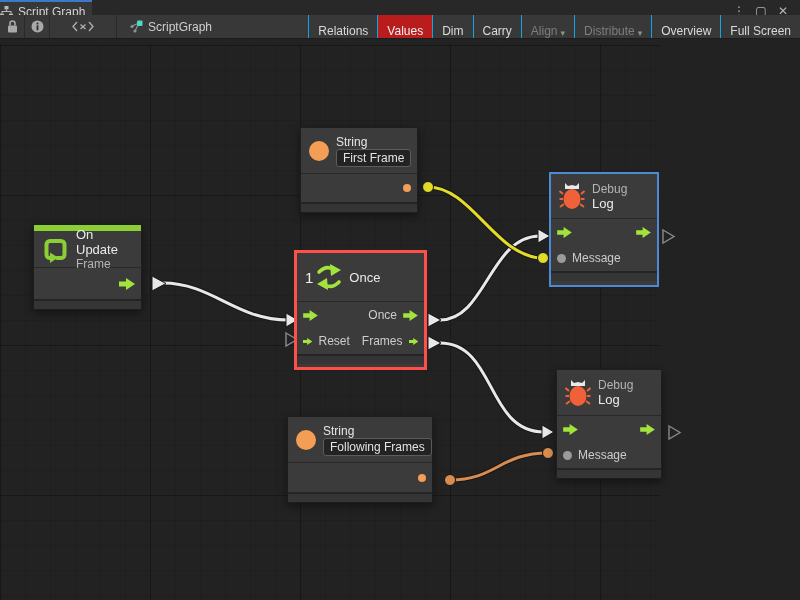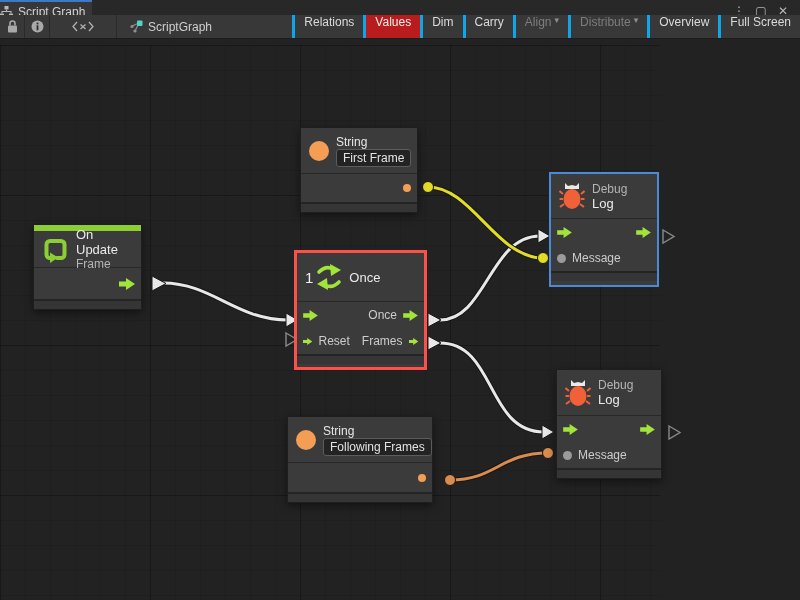--- a/index.html
+++ b/index.html
@@ -18,21 +18,21 @@
   .tool-cell { display:flex; align-items:center; justify-content:center; border-right:1px solid #2a2a2a; }
   .tb-icon-btn { width:25px; }
   .tb-code-btn { width:67px; }
   .crumb { display:flex; align-items:center; gap:5px; padding:0 10px 0 12px; color:#cfcfcf; }
   .zoom-group { display:flex; align-items:center; gap:6px; padding-left:14px; }
   .zoom-label { color:#c4c4c4; }
   .slider { position:relative; width:86px; height:2px; background:#8f8f8f; border-radius:1px; }
   .slider-handle { position:absolute; right:-2px; top:-5px; width:12px; height:12px; border-radius:50%; background:#a8a8a8; }
   .zoom-value { color:#c4c4c4; font-size:11px; }
   .tb-buttons { margin-left:auto; display:flex; align-items:stretch; }
-  .tb-btn { display:flex; align-items:flex-start; gap:3px; padding:0 9px; border-left:3px solid #0ea5e9; color:#dadada; white-space:nowrap; }
+  .tb-btn { display:flex; align-items:flex-end; gap:3px; padding:0 9px; border-left:1px solid #0ea5e9; color:#dadada; white-space:nowrap; }
   .tb-btn.active { background:#b91c1c; color:#f0f0f0; }
   .tb-btn.disabled { color:#7d7d7d; }
   .caret { font-size:9px; color:#8f8f8f; }
 
   
   .canvas { position:absolute; top:45px; left:0; width:660px; height:555px; background-color:#222222;
     background-image:
       linear-gradient(rgba(0,0,0,0.22) 1px, transparent 1px),
       linear-gradient(90deg, rgba(0,0,0,0.22) 1px, transparent 1px),
       linear-gradient(rgba(0,0,0,0.10) 1px, transparent 1px),

